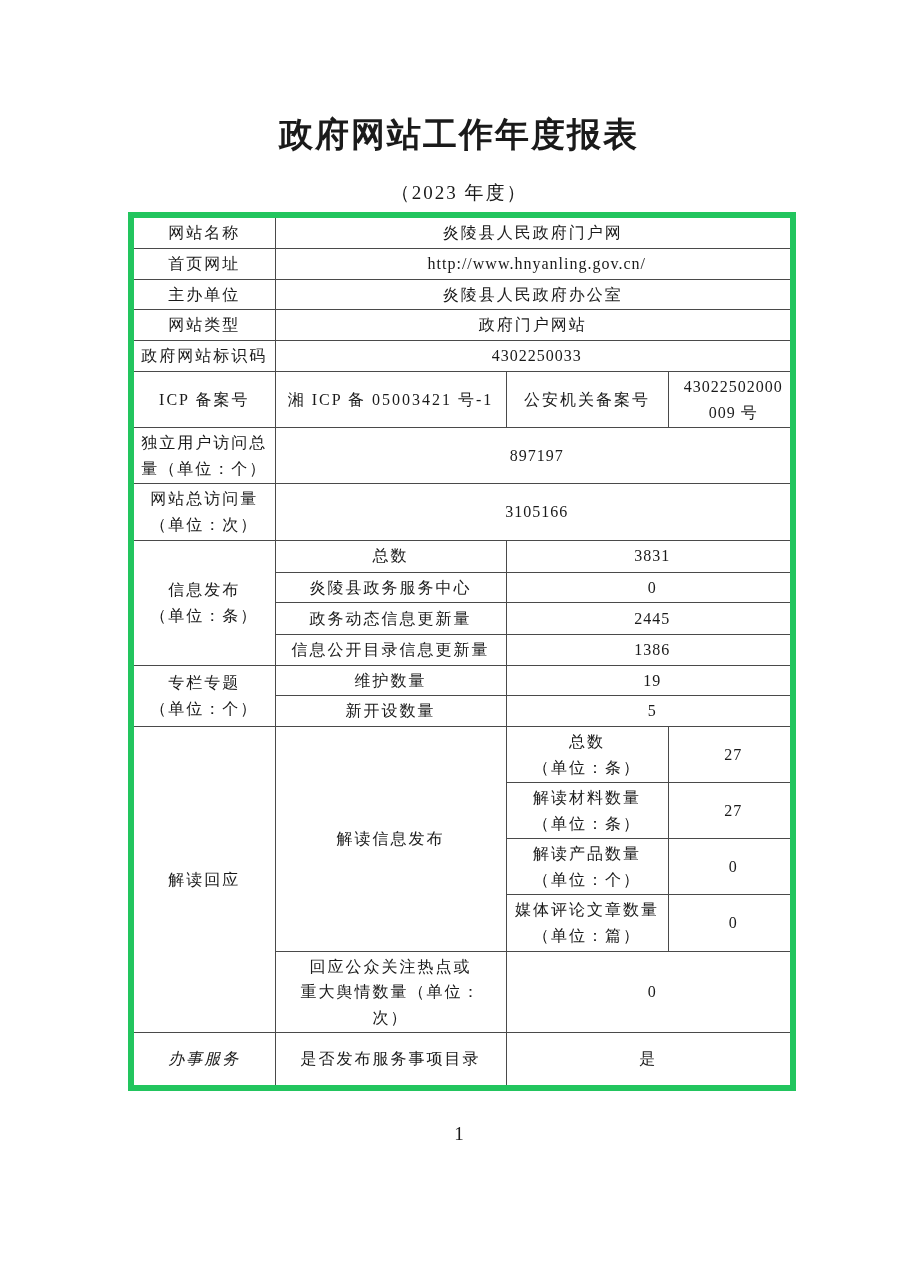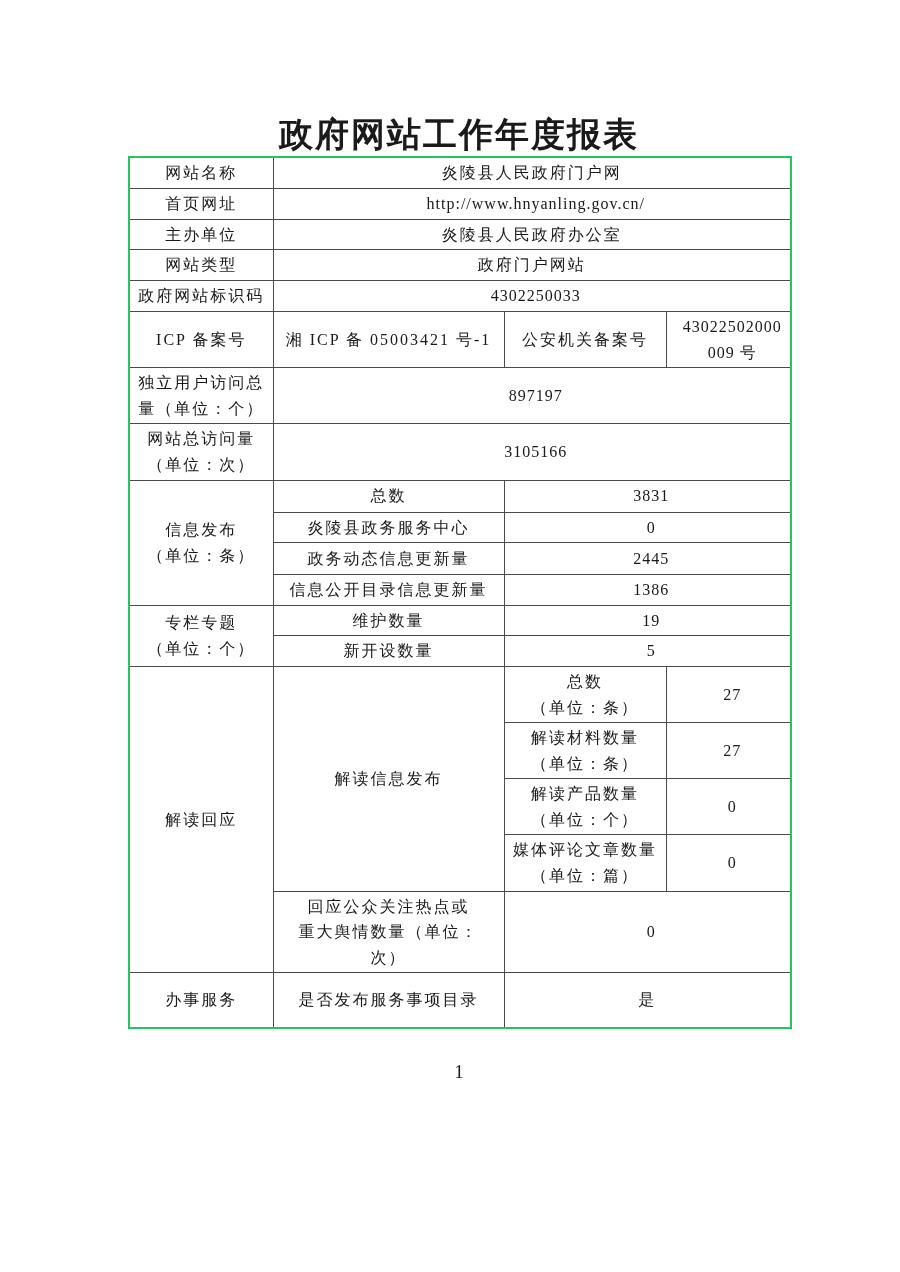--- a/index.html
+++ b/index.html
@@ -32,51 +32,53 @@
     font-size: 19px;
     letter-spacing: 2px;
   }
   .reporting-unit {
     margin-top: 54px;
     font-weight: bold;
     font-size: 17px;
     letter-spacing: 1px;
   }
   table.report {
+    margin-top: 6px;
     width: 662px;
     table-layout: fixed;
     border-collapse: collapse;
-    border: 2px solid #22c55e;
+    border: 6px solid #22c55e;
   }
   table.report td {
     border: 1px solid #4a4a4a;
     text-align: center;
     vertical-align: middle;
     font-size: 16px;
     letter-spacing: 2px;
     line-height: 1.6;
     white-space: pre-line;
     padding: 2px 4px;
     overflow: hidden;
   }
   table.report td.num { letter-spacing: 1px; padding-left: 12px; }
   td.valign-top { vertical-align: top; padding-top: 6px; }
-  td.valign-bottom { vertical-align: bottom; padding-bottom: 6px; }
+  td.valign-bottom { vertical-align: bottom; padding-bottom: 6px; font-style: italic; }
   .page-number {
     margin-top: 32px;
     text-align: center;
     font-size: 19px;
   }
 </style>
 </head>
 <body>
 
 <div class="content">
 
   <div class="doc-title">政府网站工作年度报表</div>
+  <div class="doc-subtitle">（2023 年度）</div>
 
   <table class="report">
     <colgroup>
       <col style="width:144px">
       <col style="width:231px">
       <col style="width:162px">
       <col style="width:125px">
     </colgroup>
     <tbody>
       <tr style="height:30px">

